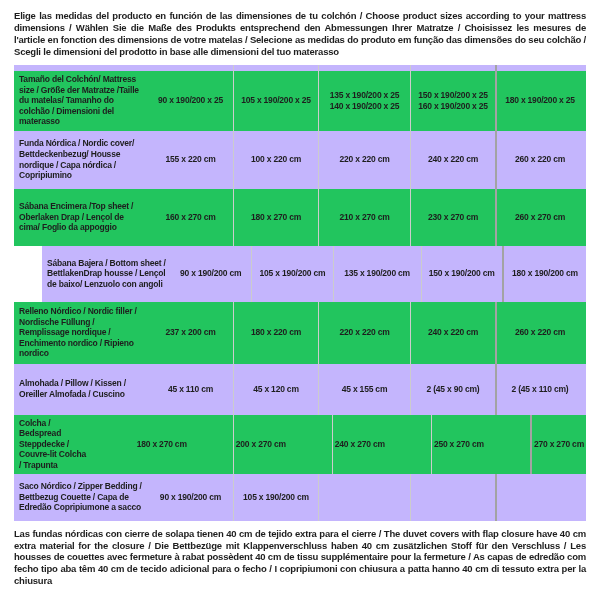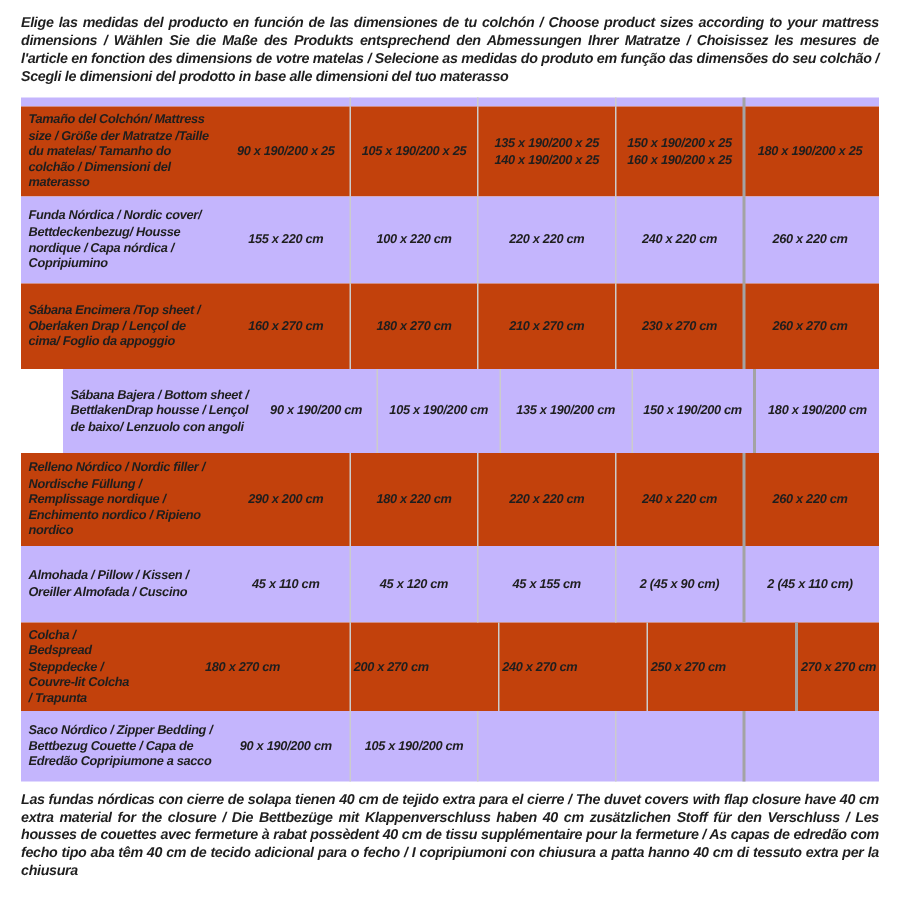--- a/index.html
+++ b/index.html
@@ -10,41 +10,40 @@
     background: #ffffff;
     font-family: "Liberation Sans", sans-serif;
     color: #1e1e1e;
     overflow: hidden;
   }
   .page {
     box-sizing: border-box;
     width: 600px;
     height: 600px;
     padding: 10px 14px 8px 14px;
-    font-style: italic;
   }
   .intro, .footer {
     font-weight: bold;
     font-size: 9.5px;
     line-height: 1.25;
     text-align: justify;
     letter-spacing: -0.2px;
     margin: 0;
     color: #1e1e1e;
   }
   .intro { margin-bottom: 7px; }
   .footer { margin-top: 7px; }
 
   .size-table { width: 572px; }
   .row {
     display: flex;
     align-items: stretch;
     background: #c4b5fd;
   }
-  .row.stripe { background: #c2410c; }
+  .row.stripe { background: #22c55e; }
   .row.spacer { min-height: 6px; }
   .r1 { min-height: 60px; }
   .r2 { min-height: 58px; }
   .r3 { min-height: 57px; }
   .r4 { min-height: 56px; margin-left: 28px; }
   .r5 { min-height: 62px; }
   .r6 { min-height: 51px; }
   .r7 { min-height: 56px; gap: 44px; }
   .r8 { min-height: 47px; }
 
@@ -177,21 +176,21 @@
       <div class="cell val c5">
           <span class="ln">180 x 190/200 cm</span>
         </div>
     </div>
 
     <div class="row stripe r5">
       <div class="cell label">
           <span class="ln">Relleno Nórdico / Nordic filler / Nordische Füllung / Remplissage nordique / Enchimento nordico / Ripieno nordico</span>
         </div>
       <div class="cell val c1">
-          <span class="ln">290 x 200 cm</span>
+          <span class="ln">237 x 200 cm</span>
         </div>
       <div class="cell val c2">
           <span class="ln">180 x 220 cm</span>
         </div>
       <div class="cell val c3">
           <span class="ln">220 x 220 cm</span>
         </div>
       <div class="cell val c4">
           <span class="ln">240 x 220 cm</span>
         </div>

